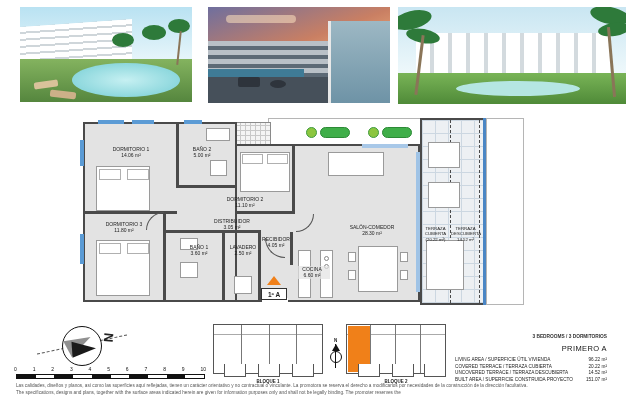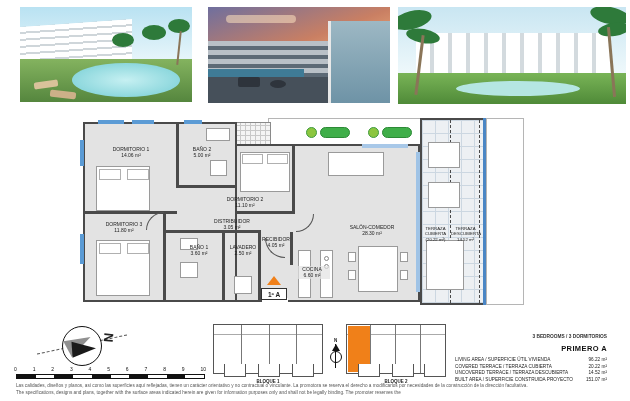--- a/index.html
+++ b/index.html
@@ -277,21 +277,21 @@
         <div class="kv" style="left:73px;"></div>
     </div>
     <div class="ku" style="left:358px;top:364px;"></div>
     <div class="ku" style="left:392px;top:364px;"></div>
     <div class="ku" style="left:424px;top:364px;"></div>
     <div class="kplabel" style="left:346px;top:379px;width:100px;"><span>BLOQUE 2</span></div>
   </div>
 
   <div>
     <div class="abs" style="left:375px;top:334px;width:232px;text-align:right;font-size:4.8px;font-weight:bold;color:#333;"><span>3 BEDROOMS / 3 DORMITORIOS</span></div>
-    <div class="abs" style="left:375px;top:344px;width:232px;text-align:right;font-size:7.5px;font-weight:bold;letter-spacing:.4px;color:#111;"><span>PRIMERO A</span></div>
+    <div class="abs" style="left:375px;top:344px;width:232px;text-align:right;font-size:7.5px;font-weight:normal;letter-spacing:.4px;color:#111;"><span>PRIMERO A</span></div>
     <div class="abs" style="left:455px;top:357px;width:152px;">
       <div class="sumrow">
           <span>LIVING AREA / SUPERFICIE ÚTIL VIVIENDA</span>
           <b>96.22 m²</b>
         </div>
       <div class="sumrow">
           <span>COVERED TERRACE / TERRAZA CUBIERTA</span>
           <b>20.22 m²</b>
         </div>
       <div class="sumrow">

